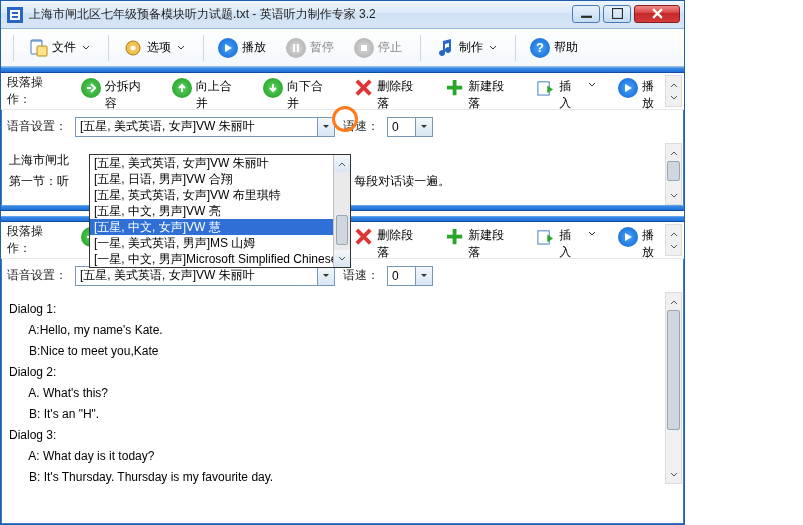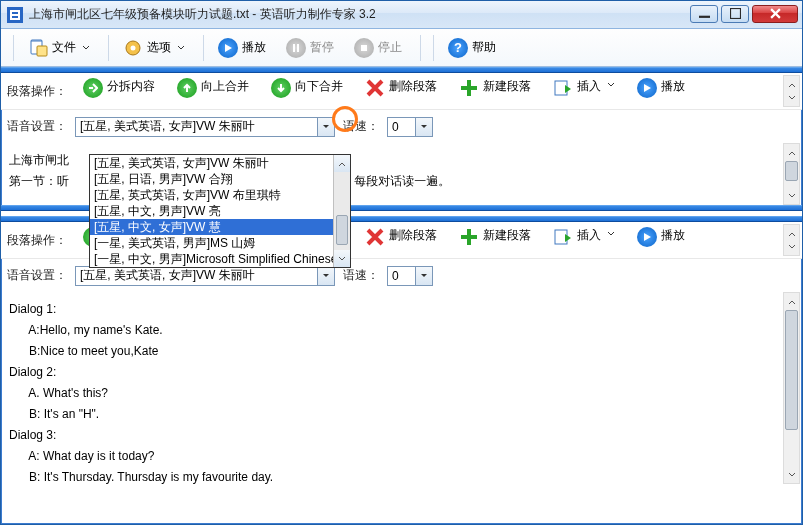--- a/index.html
+++ b/index.html
@@ -1,17 +1,17 @@
 <!DOCTYPE html>
 <html><head>
 <meta charset="utf-8">
 <style>
 *{box-sizing:border-box;margin:0;padding:0;font-family:"Microsoft YaHei","SimSun",sans-serif;font-size:12px}
 body{background:#fff;overflow:hidden}
-.window{width:803px;height:525px;border:1px solid #1f5fa8;box-shadow:0 0 0 1px #3c7bcf inset;background:#fff;position:relative}
+.window{width:685px;height:525px;border:1px solid #1f5fa8;box-shadow:0 0 0 1px #3c7bcf inset;background:#fff;position:relative}
 .titlebar{height:28px;background:linear-gradient(#eef5fd,#dce9f8 45%,#cfe1f5 46%,#d8e7f7);display:flex;align-items:center;border-bottom:1px solid #8fb5e0}
 .titlebar .favicon{width:16px;height:16px;margin:0 6px;display:inline-block}
 .titlebar .title{flex:1;color:#1e1e1e}
 .winbtns{display:flex;height:20px;margin-right:4px}
 .winbtn{width:28px;height:18px;margin-left:3px;border:1px solid #4b7bb5;border-radius:3px;display:flex;align-items:center;justify-content:center;background:linear-gradient(#e8f1fb,#c5dcf3);cursor:pointer}
 .winbtn.close{width:46px;background:linear-gradient(#f08b8b,#d94040 45%,#c62828 46%,#d23a3a);border-color:#8a1e1e}
 .winbtn svg{width:11px;height:11px}
 .menubar{height:38px;border-bottom:1px solid #9fbde0;display:flex;align-items:center;padding:8px 6px;background:linear-gradient(#fefefe,#f4f8fc)}
 .mbtn{display:flex;align-items:center;height:28px;padding:0 8px;margin-right:4px;border-radius:3px;user-select:none}
 .mbtn .ico{width:20px;height:20px;margin-right:4px;display:flex;align-items:center;justify-content:center}
@@ -130,20 +130,31 @@
       <span class="ico">
           <span class="circle" style="background:radial-gradient(#d9d9d9,#a9a9a9)">
             <svg width="10" height="10" viewBox="0 0 10 10">
               <rect x="2" y="2" width="6" height="6" fill="#fff"></rect>
             </svg>
           </span>
         </span>
       <span style="color:#8a8a8a">停止</span>
     </div>
     <div class="sep-v"></div>
+    <div class="mbtn">
+      <span class="ico">
+          <svg viewBox="0 0 20 20">
+            <path d="M8 3l8-2v11a3 3 0 11-2-2.8V5l-4 .9V15a3 3 0 11-2-2.8V3z" fill="#2766c4"></path>
+          </svg>
+        </span>
+      <span>制作</span>
+        <span class="caret"><svg viewBox="0 0 8 8">
+            <path d="M1 2l3 3 3-3" fill="none" stroke="#333"></path>
+          </svg></span>
+    </div>
     <div class="sep-v"></div>
     <div class="mbtn">
       <span class="ico">
           <span class="circle" style="background:radial-gradient(#4aa3ff,#0b63c7)">
             <span style="font-size:13px">?</span>
           </span>
         </span>
       <span>帮助</span>
     </div>
   </div>

